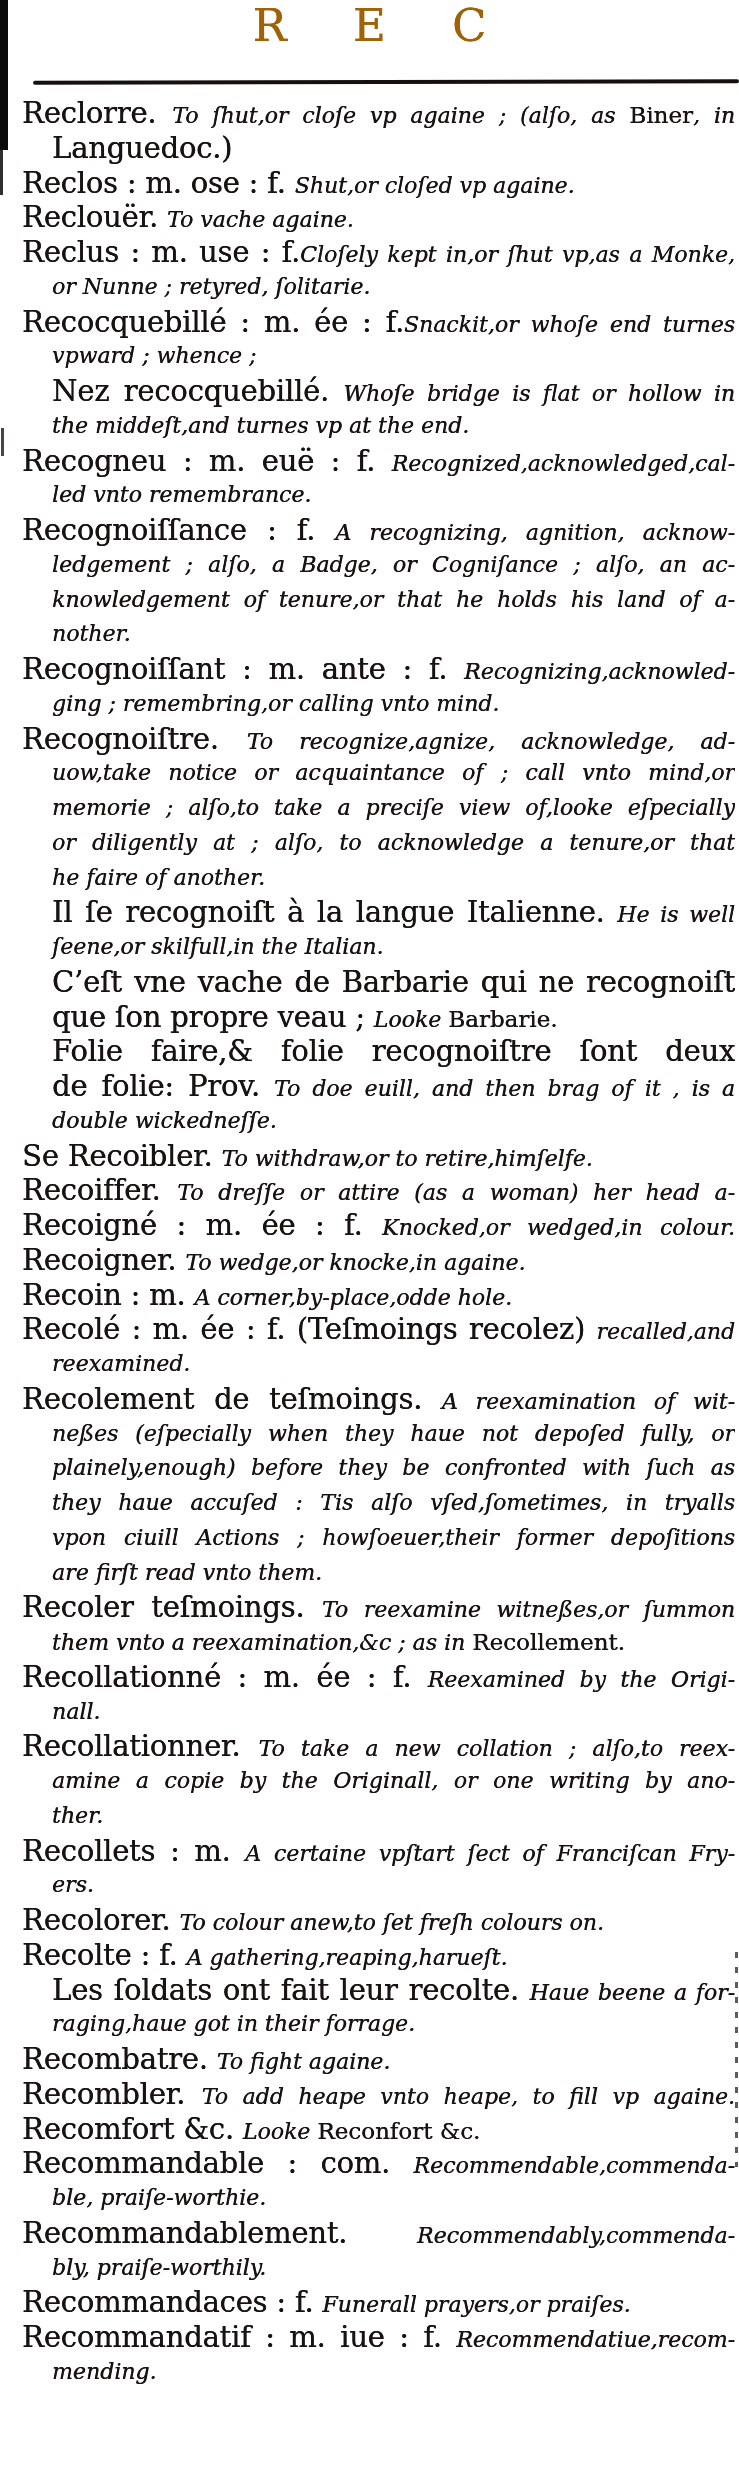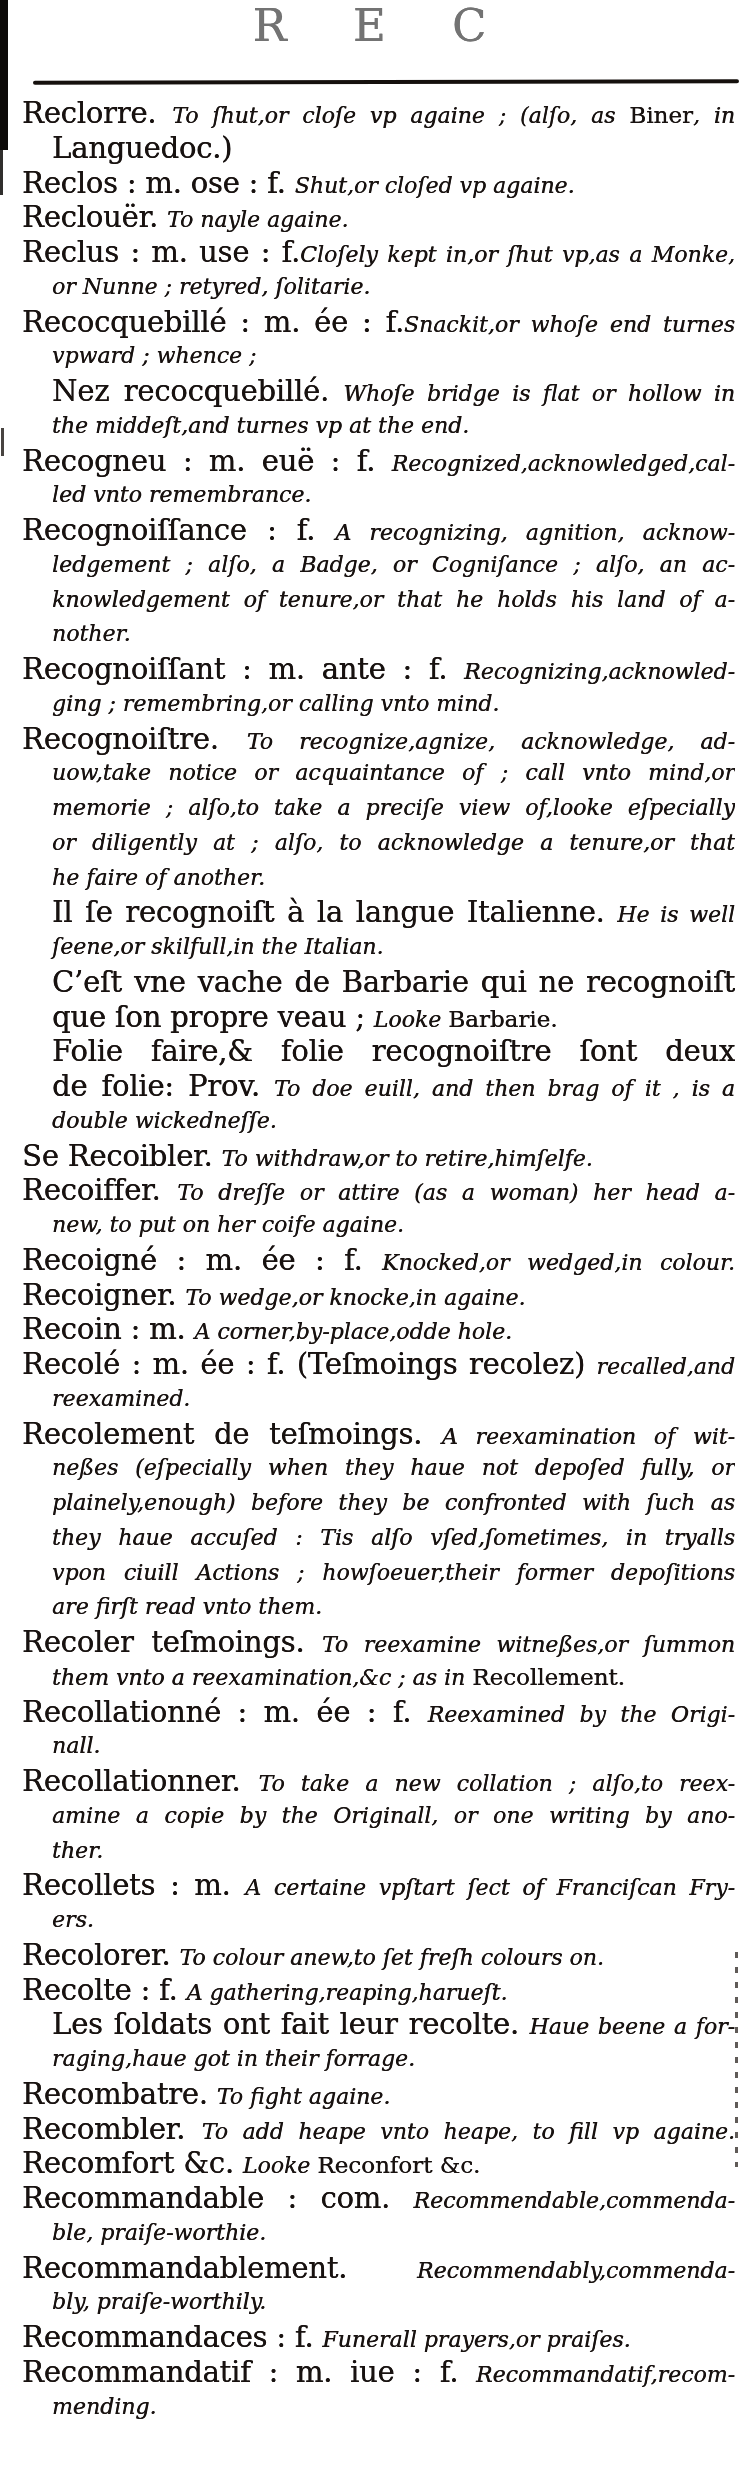--- a/index.html
+++ b/index.html
@@ -10,21 +10,21 @@
     color:#181210;
     position:relative;
     overflow:hidden;
   }
   .page{position:absolute;inset:0;background:#ffffff;}
   .running-header{
     position:absolute;top:0px;left:0;right:0;
     text-align:center;
     font-size:45px;line-height:52px;
     letter-spacing:26px;text-indent:26px;
-    color:#737373;
+    color:#a16207;
     text-shadow:0.4px 0 0 currentColor;
   }
   .rule{
     position:absolute;top:80px;left:33px;right:0;height:4px;
     background:#15100d;
     transform:rotate(-0.12deg);
     border-radius:2px;
   }
   .column{
     position:absolute;top:96px;left:22px;width:713px;
@@ -69,21 +69,21 @@
   <div class="edge-dot"></div>
   <div class="edge-dots-right"></div>
 
   <div class="running-header">R E C</div>
   <div class="rule"></div>
 
   <div class="column" id="column">
       <div class="line fill"><span class="r">Reclorre. </span><span class="i">To ſhut,or cloſe vp againe ; (alſo, as </span><span class="rs">Biner</span><span class="i">, in</span></div>
       <div class="line ind"><span class="r">Languedoc.)</span></div>
       <div class="line"><span class="r">Reclos : m. ose : f. </span><span class="i">Shut,or cloſed vp againe.</span></div>
-      <div class="line"><span class="r">Reclouër. </span><span class="i">To nayle againe.</span></div>
+      <div class="line"><span class="r">Reclouër. </span><span class="i">To vache againe.</span></div>
       <div class="line fill"><span class="r">Reclus : m. use : f.</span><span class="i">Cloſely kept in,or ſhut vp,as a Monke,</span></div>
       <div class="line ind"><span class="i">or Nunne ; retyred, ſolitarie.</span></div>
       <div class="line fill"><span class="r">Recocquebillé : m. ée : f.</span><span class="i">Snackit,or whoſe end turnes</span></div>
       <div class="line ind"><span class="i">vpward ; whence ;</span></div>
       <div class="line ind fill"><span class="r">Nez recocquebillé. </span><span class="i">Whoſe bridge is flat or hollow in</span></div>
       <div class="line ind"><span class="i">the middeſt,and turnes vp at the end.</span></div>
       <div class="line fill"><span class="r">Recogneu : m. euë : f. </span><span class="i">Recognized,acknowledged,cal-</span></div>
       <div class="line ind"><span class="i">led vnto remembrance.</span></div>
       <div class="line fill"><span class="r">Recognoiſſance : f. </span><span class="i">A recognizing, agnition, acknow-</span></div>
       <div class="line ind fill"><span class="i">ledgement ; alſo, a Badge, or Cogniſance ; alſo, an ac-</span></div>
@@ -98,21 +98,20 @@
       <div class="line ind"><span class="i">he faire of another.</span></div>
       <div class="line ind fill"><span class="r">Il ſe recognoiſt à la langue Italienne. </span><span class="i">He is well</span></div>
       <div class="line ind"><span class="i">ſeene,or skilfull,in the Italian.</span></div>
       <div class="line ind fill"><span class="r">C’eſt vne vache de Barbarie qui ne recognoiſt</span></div>
       <div class="line ind"><span class="r">que ſon propre veau ; </span><span class="i">Looke </span><span class="rs">Barbarie.</span></div>
       <div class="line ind fill"><span class="r">Folie faire,&amp; folie recognoiſtre ſont deux paires</span></div>
       <div class="line ind fill"><span class="r">de folie: Prov. </span><span class="i">To doe euill, and then brag of it , is a</span></div>
       <div class="line ind"><span class="i">double wickedneſſe.</span></div>
       <div class="line"><span class="r">Se Recoibler. </span><span class="i">To withdraw,or to retire,himſelfe.</span></div>
       <div class="line fill"><span class="r">Recoiffer. </span><span class="i">To dreſſe or attire (as a woman) her head a-</span></div>
-      <div class="line ind"><span class="i">new, to put on her coife againe.</span></div>
       <div class="line fill"><span class="r">Recoigné : m. ée : f. </span><span class="i">Knocked,or wedged,in colour.</span></div>
       <div class="line"><span class="r">Recoigner. </span><span class="i">To wedge,or knocke,in againe.</span></div>
       <div class="line"><span class="r">Recoin : m. </span><span class="i">A corner,by-place,odde hole.</span></div>
       <div class="line fill"><span class="r">Recolé : m. ée : f. (Teſmoings recolez) </span><span class="i">recalled,and</span></div>
       <div class="line ind"><span class="i">reexamined.</span></div>
       <div class="line fill"><span class="r">Recolement de teſmoings. </span><span class="i">A reexamination of wit-</span></div>
       <div class="line ind fill"><span class="i">neßes (eſpecially when they haue not depoſed fully, or</span></div>
       <div class="line ind fill"><span class="i">plainely,enough) before they be confronted with ſuch as</span></div>
       <div class="line ind fill"><span class="i">they haue accuſed : Tis alſo vſed,ſometimes, in tryalls</span></div>
       <div class="line ind fill"><span class="i">vpon ciuill Actions ; howſoeuer,their former depoſitions</span></div>
@@ -131,16 +130,16 @@
       <div class="line ind fill"><span class="r">Les ſoldats ont fait leur recolte. </span><span class="i">Haue beene a for-</span></div>
       <div class="line ind"><span class="i">raging,haue got in their forrage.</span></div>
       <div class="line"><span class="r">Recombatre. </span><span class="i">To fight againe.</span></div>
       <div class="line fill"><span class="r">Recombler. </span><span class="i">To add heape vnto heape, to fill vp againe.</span></div>
       <div class="line"><span class="r">Recomfort &amp;c. </span><span class="i">Looke </span><span class="rs">Reconfort &amp;c.</span></div>
       <div class="line fill"><span class="r">Recommandable : com. </span><span class="i">Recommendable,commenda-</span></div>
       <div class="line ind"><span class="i">ble, praiſe-worthie.</span></div>
       <div class="line fill"><span class="r">Recommandablement. </span><span class="i">Recommendably,commenda-</span></div>
       <div class="line ind"><span class="i">bly, praiſe-worthily.</span></div>
       <div class="line"><span class="r">Recommandaces : f. </span><span class="i">Funerall prayers,or praiſes.</span></div>
-      <div class="line fill"><span class="r">Recommandatif : m. iue : f. </span><span class="i">Recommandatif,recom-</span></div>
+      <div class="line fill"><span class="r">Recommandatif : m. iue : f. </span><span class="i">Recommendatiue,recom-</span></div>
       <div class="line ind"><span class="i">mending.</span></div>
     </div>
 </div>
 
 </body></html>

